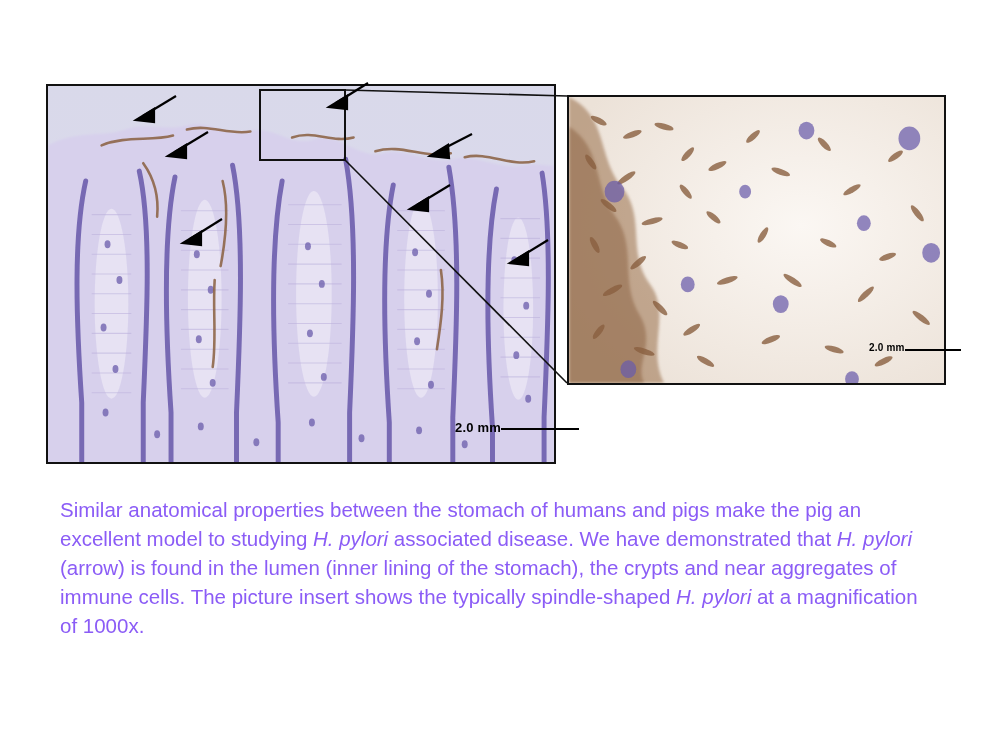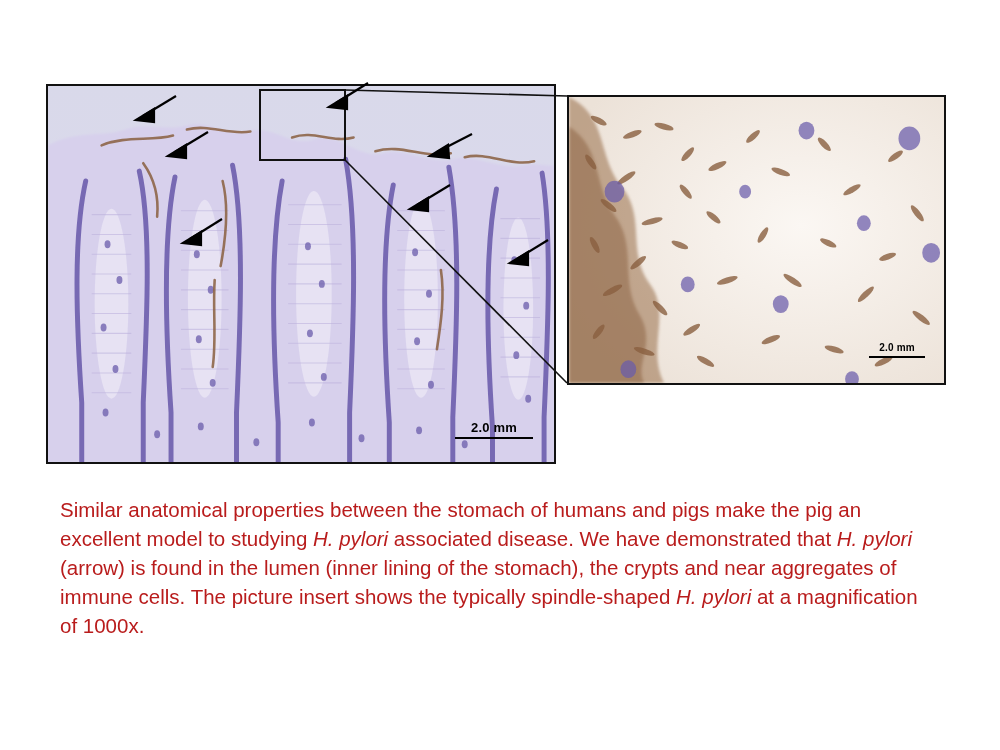--- a/index.html
+++ b/index.html
@@ -11,33 +11,33 @@
   #slide{position:absolute;left:0;top:0;width:1000px;height:750px;}
 
   .panel{position:absolute;box-sizing:border-box;border:2px solid #111;overflow:hidden;}
   #main-panel{left:46px;top:84px;width:510px;height:380px;background:#dcdced;}
   #insert-panel{left:567px;top:95px;width:379px;height:290px;background:#f3eee9;}
 
   .panel svg{display:block;width:100%;height:100%;}
 
   #connectors{position:absolute;left:0;top:0;width:1000px;height:750px;pointer-events:none;}
 
-  .scalebar{position:absolute;display:flex;flex-direction:column;align-items:center;}
+  .scalebar{position:absolute;display:flex;align-items:center;}
   .scalebar .lbl{color:#000;font-weight:bold;letter-spacing:.2px;line-height:1;white-space:nowrap;}
   .scalebar .rule{background:#000;margin-top:3px;}
   #main-scale{left:455px;top:421px;}
   #main-scale .lbl{font-size:13px;}
   #main-scale .rule{width:78px;height:2px;}
   #insert-scale{left:869px;top:343px;}
   #insert-scale .lbl{font-size:10px;}
   #insert-scale .rule{width:56px;height:2px;}
 
   #caption{
     position:absolute;left:60px;top:495px;width:880px;
-    font-size:20.5px;line-height:29px;color:#b91c1c;text-align:left;
+    font-size:20.5px;line-height:29px;color:#8b5cf6;text-align:left;
   }
   #caption i{font-style:italic;}
 </style>
 </head>
 <body>
 
 <div id="slide">
 
   <div class="panel" id="main-panel">
     <svg viewBox="0 0 510 380" preserveAspectRatio="none">

